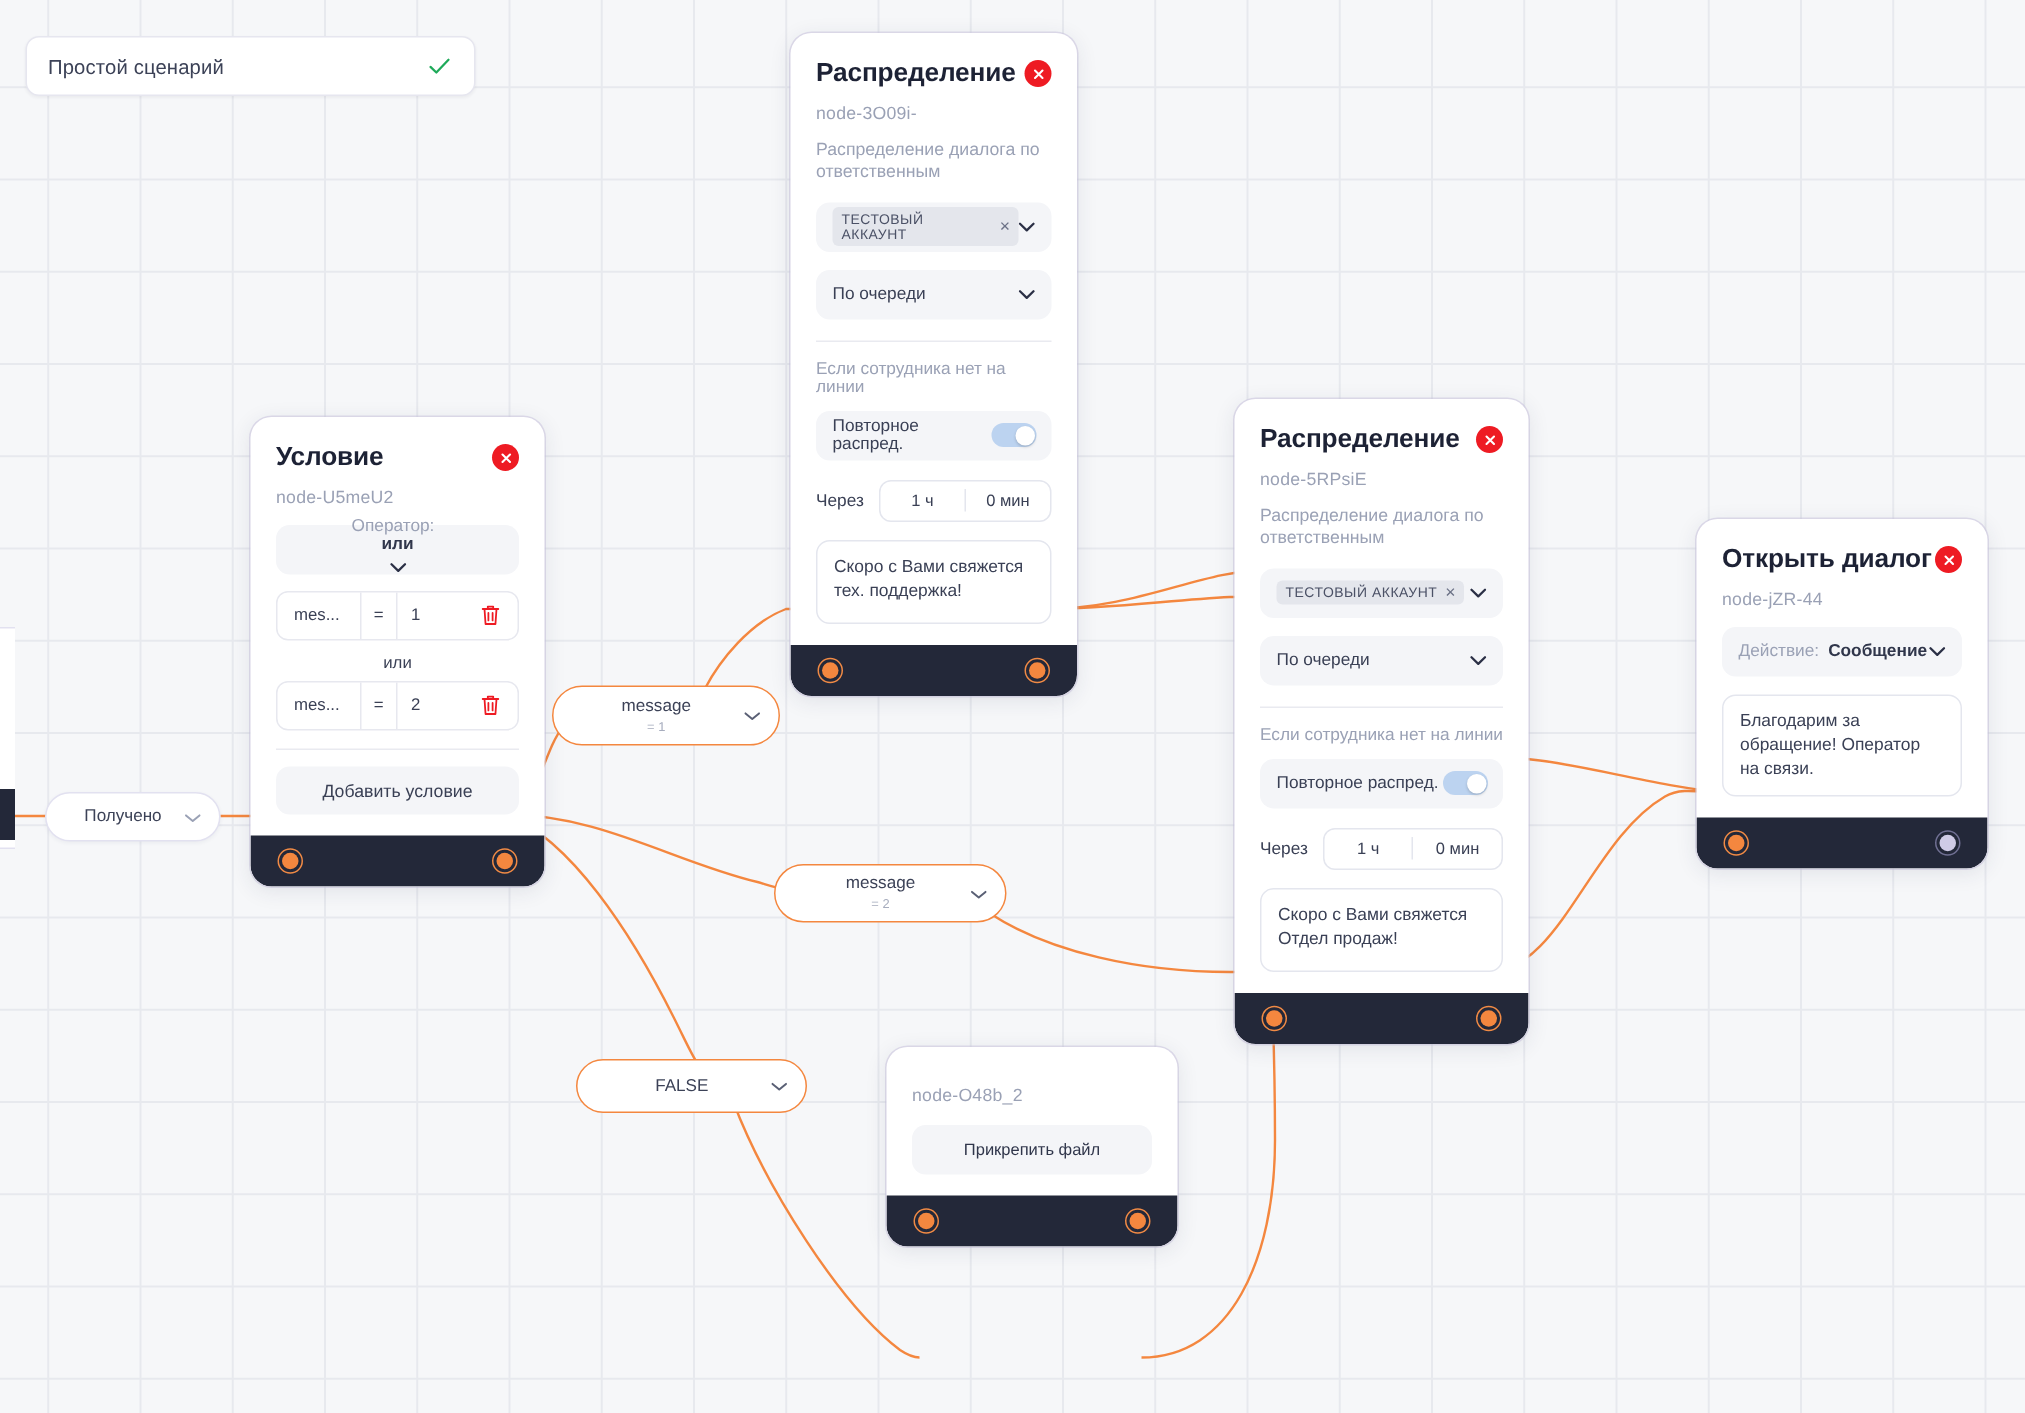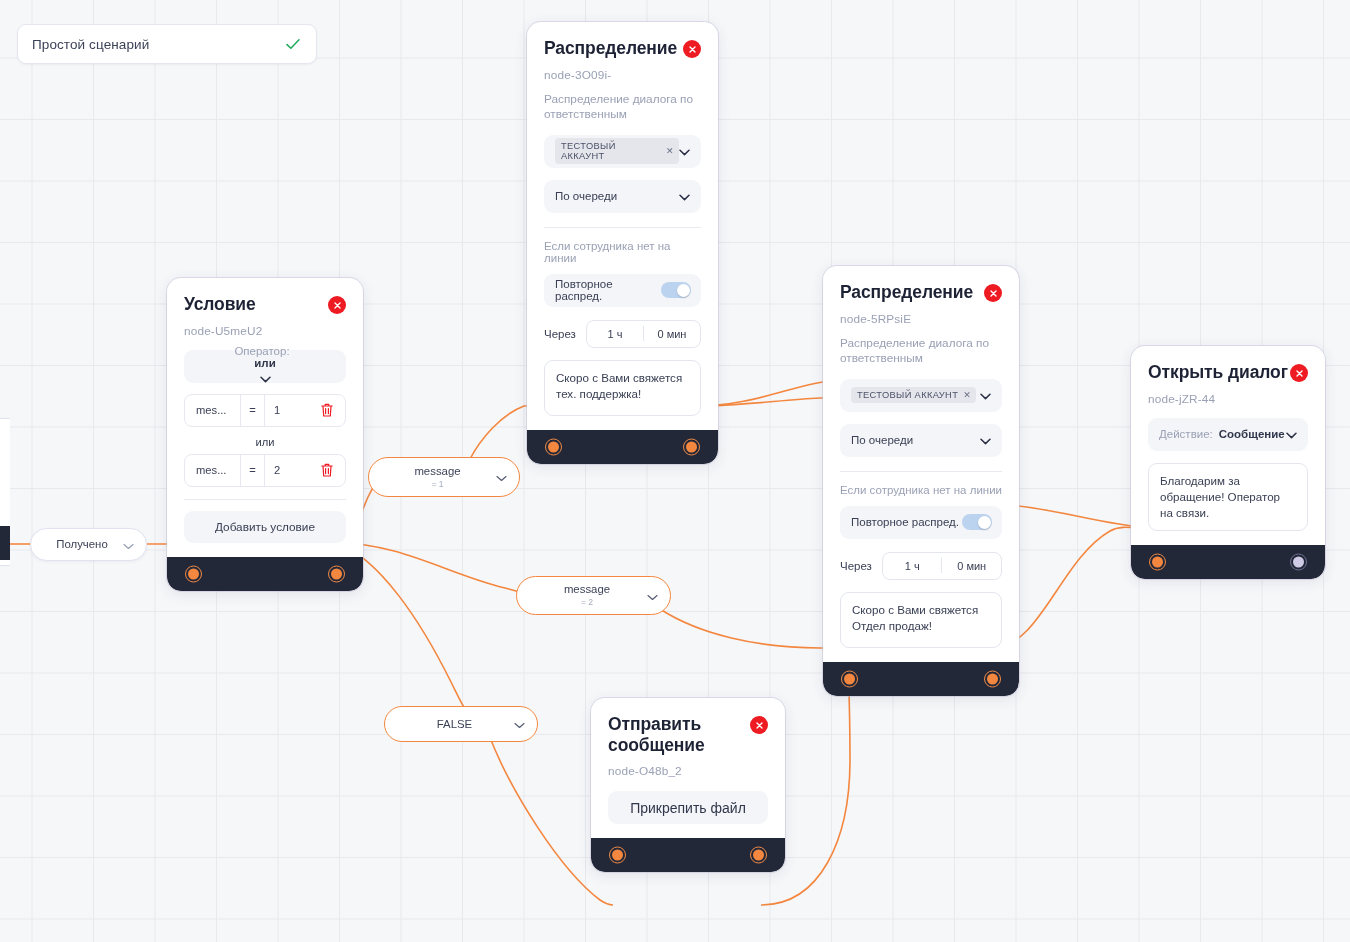--- a/index.html
+++ b/index.html
@@ -156,21 +156,21 @@
   .trash { width: 14px; height: 16px; margin-right: 11px; cursor: pointer; flex:0 0 auto;}
   .cond-join { text-align: center; font-size: 11.2px; color: #3a4055; margin-top: 9px; }
   .add-btn {
     margin-top: 11px; background: #f4f5f8; border-radius: 9px; height: 32px;
     display: flex; align-items: center; justify-content: center;
     font-size: 11.8px; color: #3a4055; cursor: pointer;
   }
   .attach-btn {
     margin-top: 13px; background: #f4f5f8; border-radius: 9px; height: 33px;
     display: flex; align-items: center; justify-content: center;
-    font-size: 14px; color: #30364b; cursor: pointer; font-weight: 500;
+    font-size: 11px; color: #30364b; cursor: pointer; font-weight: 500;
   }
 
   
   .pill {
     position: absolute; z-index: 5;
     background: #ffffff; border-radius: 22px;
     display: flex; align-items: center;
     padding: 0 12px 0 14px;
     cursor: pointer;
   }
@@ -470,28 +470,20 @@
           <i></i>
         </span>
       <span class="port right idle">
           <i></i>
         </span>
     </div>
   </div>
 
   <div class="node" style="left:591px; top:698px; width:194px;">
     <div class="node-body">
-      <div class="node-head">
-        <div class="node-title">Отправить сообщение</div>
-        <div class="close-btn">
-          <svg width="9" height="9" viewBox="0 0 9 9">
-              <path d="M2 2 L7 7 M7 2 L2 7" stroke="#fff" stroke-width="1.4" stroke-linecap="round"></path>
-            </svg>
-        </div>
-      </div>
       <div class="node-id">node-O48b_2</div>
       <div class="attach-btn">Прикрепить файл</div>
     </div>
     <div class="node-foot">
       <span class="port left">
           <i></i>
         </span>
       <span class="port right">
           <i></i>
         </span>

